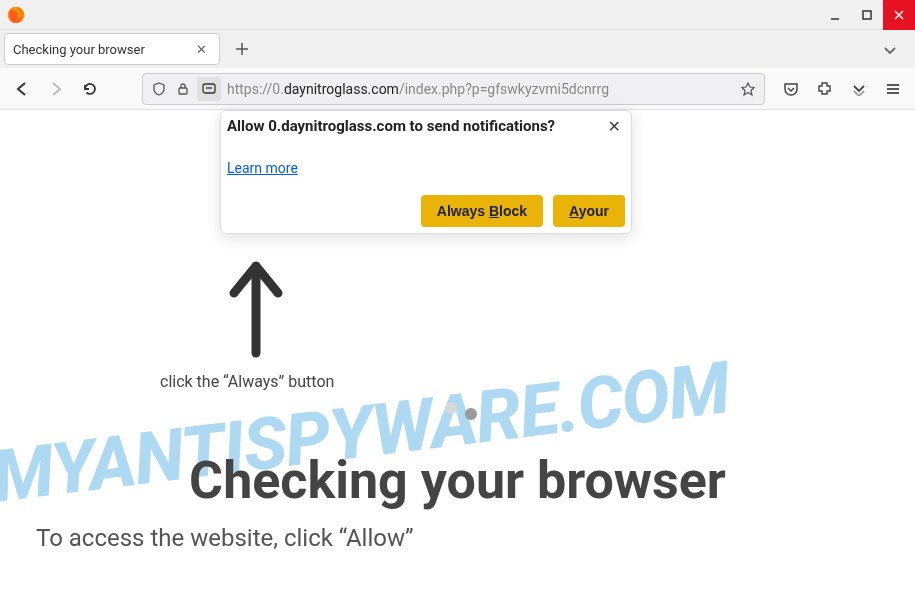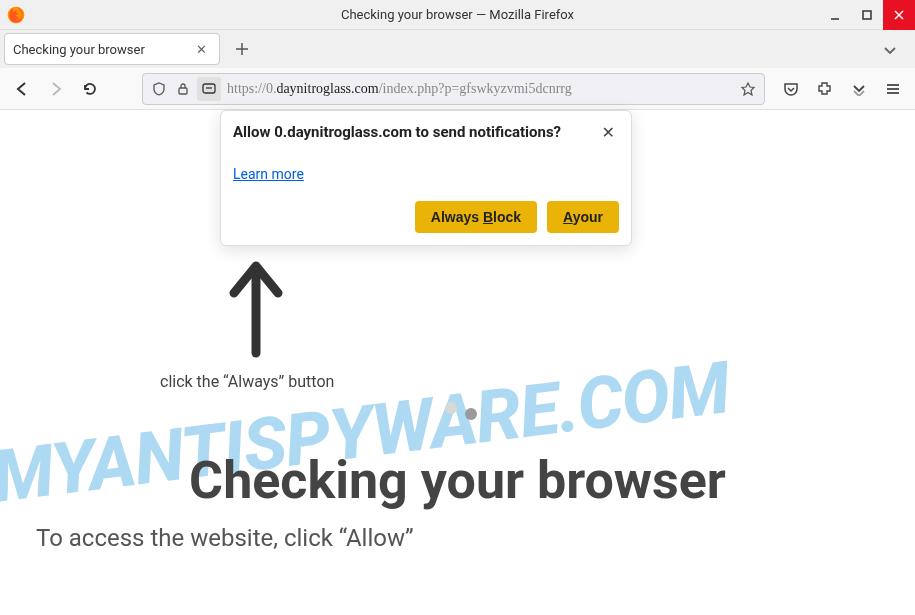--- a/index.html
+++ b/index.html
@@ -125,21 +125,21 @@
       justify-content: center;
       color: #555;
       cursor: pointer;
       flex-shrink: 0;
     }
     .url-perm {
       background: #e0e0e0;
       border-radius: 3px;
       margin: 0 2px;
     }
-    .url-text { flex: 1; white-space: nowrap; overflow: hidden; margin-left: 4px; font-family: Liberation Serif, serif; }
+    .url-text { flex: 1; white-space: nowrap; overflow: hidden; margin-left: 4px; }
     .url-domain { color: #222; }
     .content {
       position: relative;
       height: calc(100% - 110px);
       background: #fff;
     }
     .watermark {
       position: absolute;
       left: -10px;
       top: 280px;
@@ -154,21 +154,21 @@
     }
     .notif-popup {
       position: absolute;
       left: 220px;
       top: 0;
       width: 412px;
       background: #fff;
       border: 1px solid #ddd;
       border-radius: 6px;
       box-shadow: 0 4px 16px rgba(0,0,0,0.12);
-      padding: 12px;
+      padding: 6px;
     }
     .notif-header {
       display: flex;
       align-items: flex-start;
       justify-content: space-between;
     }
     .notif-title { font-size: 15px; font-weight: 700; color: #222; }
     .notif-close { cursor: pointer; font-size: 16px; color: #444; padding: 0 4px; }
     .notif-learn {
       color: #0061e0;
@@ -239,21 +239,20 @@
 </head>
 <body>
 
 <div class="titlebar">
   <span class="titlebar-icon">
     <svg viewBox="0 0 24 24" width="20" height="20">
         <circle cx="12" cy="12" r="10" fill="#ff9500"></circle>
         <path d="M12 3c4 0 8 3 8 9s-4 9-8 9-8-3-8-9c0-4 2-7 5-8-1 2-1 4 0 5 1-2 3-3 5-3-1 1-2 2-2 3 2 0 3 2 3 3-1 0-2-1-3-1 0 2 2 4 4 4-1 2-3 3-5 3 3 1 7-1 8-5 0-5-3-9-7-10z" fill="#ff5722"></path>
       </svg>
   </span>
-  <span class="titlebar-title">Checking your browser — Mozilla Firefox</span>
   <div class="window-controls">
     <div class="win-btn">
         <svg width="12" height="12">
           <line x1="2" y1="10" x2="10" y2="10" stroke="#333" stroke-width="1.5"></line>
         </svg>
       </div>
     <div class="win-btn">
         <svg width="12" height="12">
           <rect x="2" y="2" width="8" height="8" fill="none" stroke="#333" stroke-width="1.5"></rect>
         </svg>

